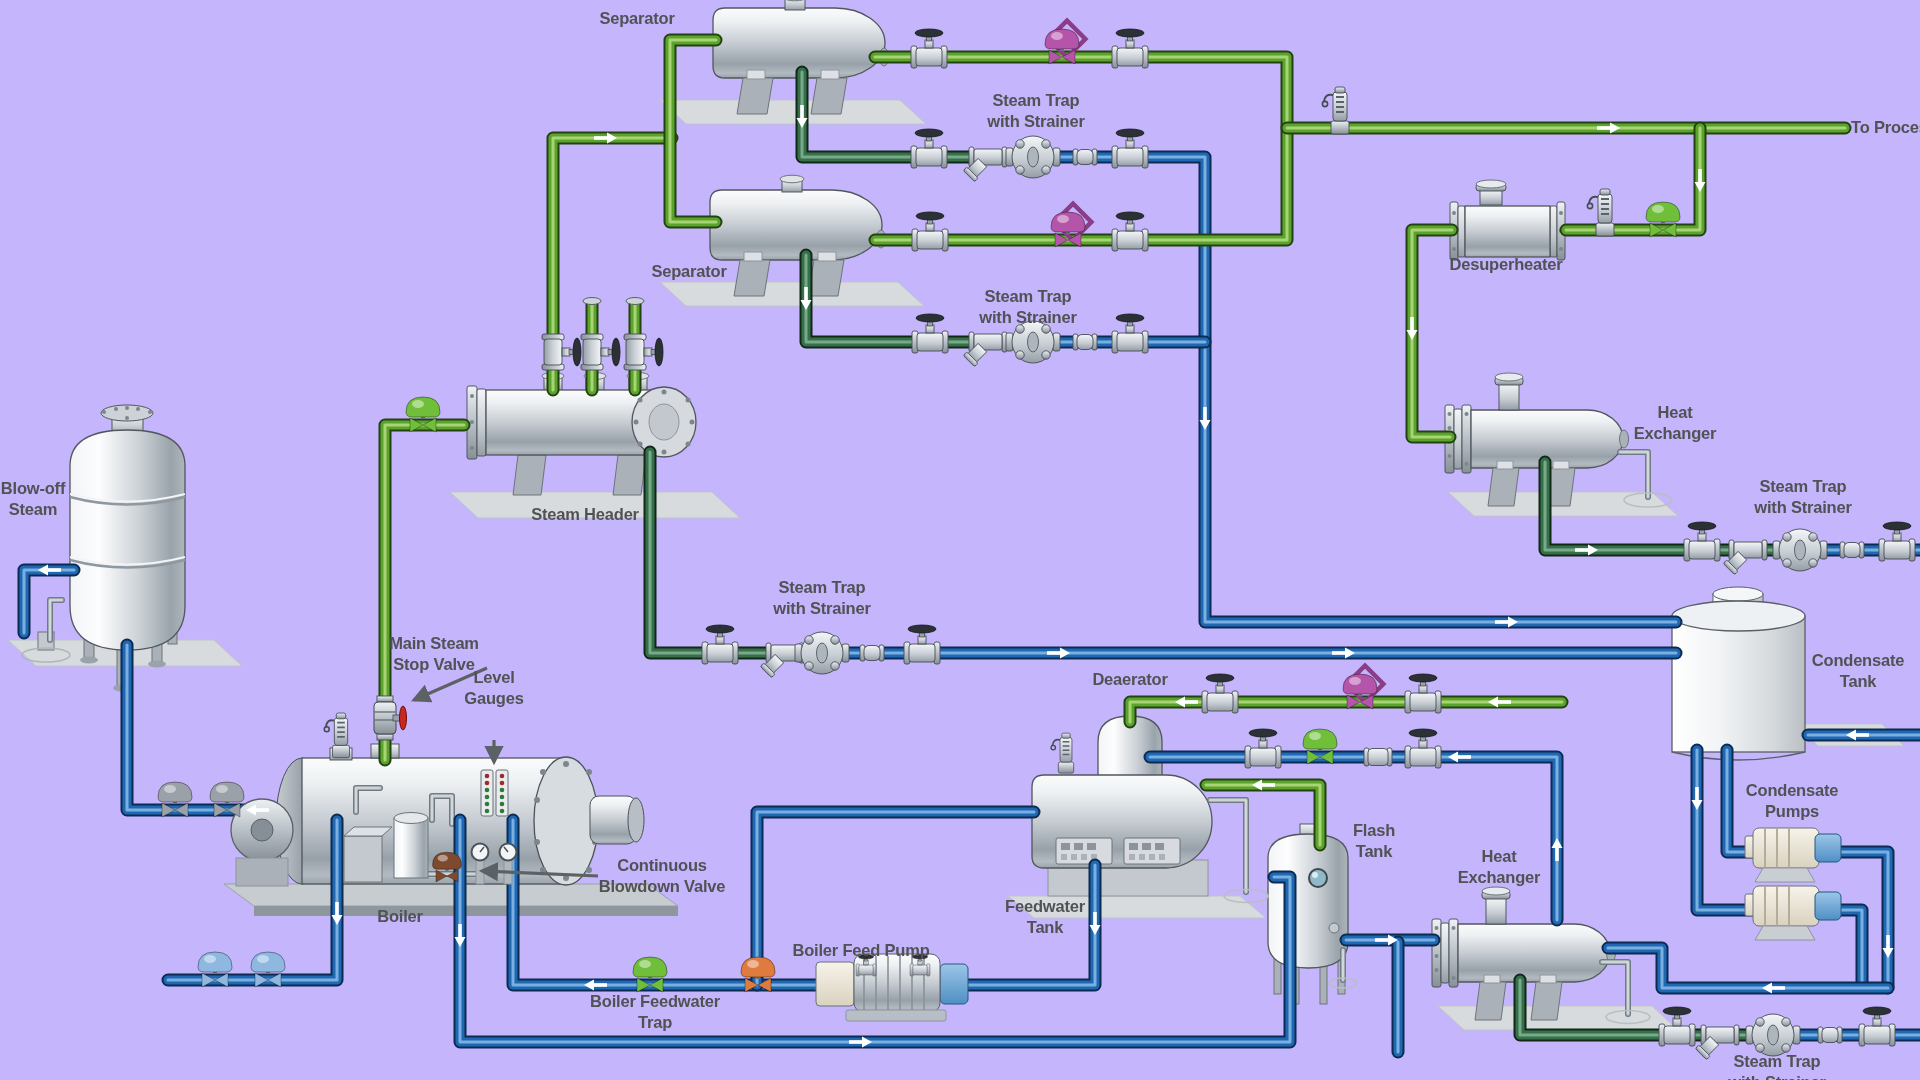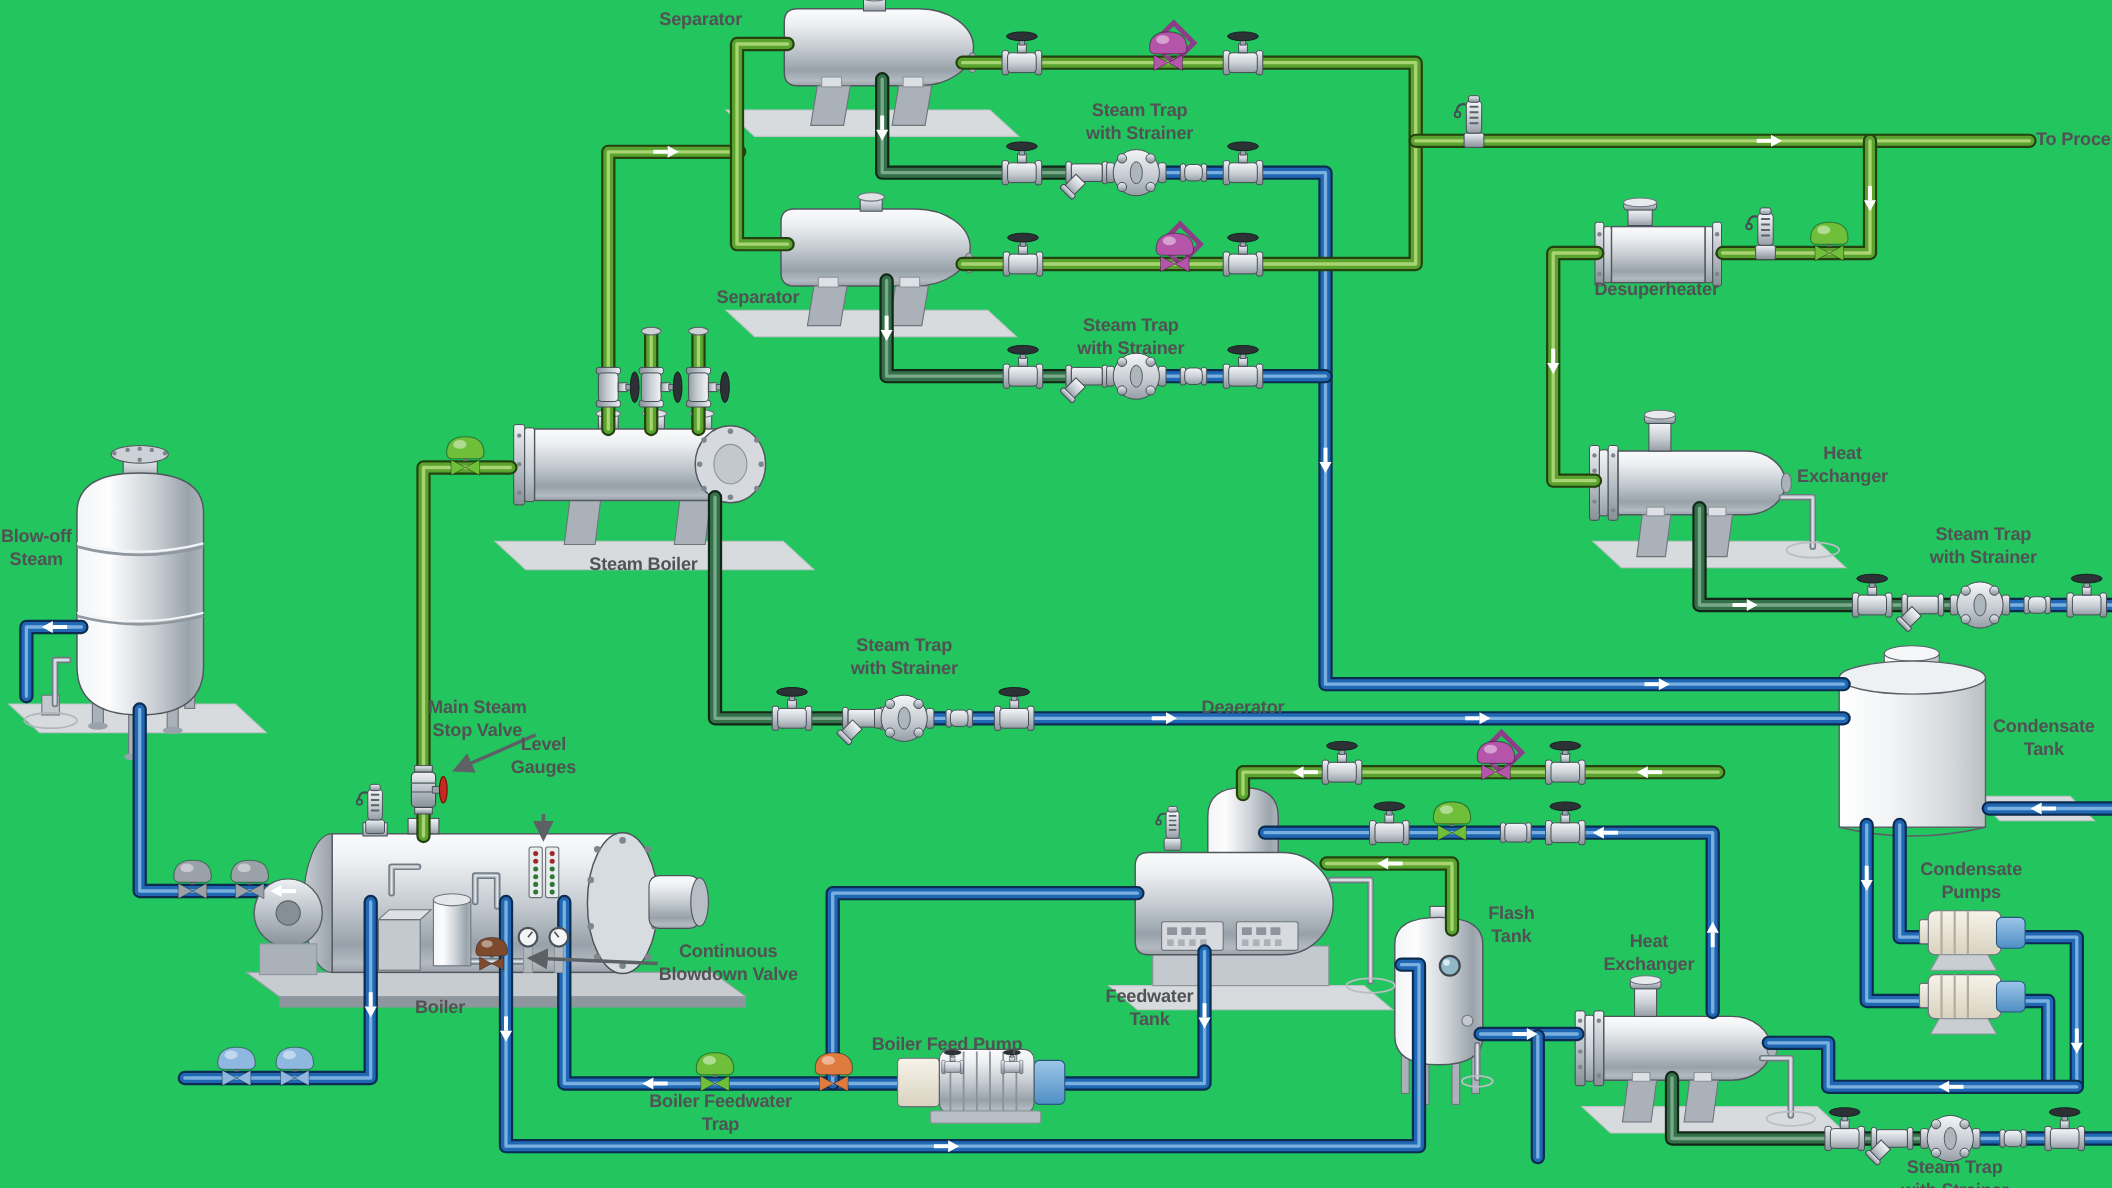--- a/index.html
+++ b/index.html
@@ -1,16 +1,16 @@
 <!DOCTYPE html>
 <html><head>
 <meta charset="utf-8">
 <style>
   html,body{margin:0;padding:0;background:#fff;}
-  #stage{position:relative;width:1920px;height:1080px;overflow:hidden;background:#22c55e;
+  #stage{position:relative;width:1920px;height:1080px;overflow:hidden;background:#c4b5fd;
          font-family:"Liberation Sans","DejaVu Sans",sans-serif;}
   #diagram{position:absolute;left:0;top:0;}
   
   path[class$="-o"],path[class$="-m"],path[class$="-i"]{fill:none;stroke-linecap:round;stroke-linejoin:round;}
   .pg-o{stroke:#24420f;stroke-width:13}.pg-m{stroke:#5ba32f;stroke-width:9}.pg-i{stroke:#a9d473;stroke-width:3}
   .pd-o{stroke:#122716;stroke-width:13}.pd-m{stroke:#34704a;stroke-width:9}.pd-i{stroke:#7aa98a;stroke-width:3}
   .pb-o{stroke:#0b2b50;stroke-width:13}.pb-m{stroke:#2068b4;stroke-width:9}.pb-i{stroke:#79b0e0;stroke-width:3}
   .pt-o{stroke:#707a83;stroke-width:6}.pt-m{stroke:#b4bcc3;stroke-width:3.4}.pt-i{stroke:#e6e9ec;stroke-width:1.2}
   .vf{fill:url(#gradSteel);stroke:#454c53;stroke-width:.9}
   .vb{fill:url(#gradSteelL);stroke:#454c53;stroke-width:.9}
@@ -688,26 +688,26 @@
 <div class="lbl" style="left:1777px;top:1072px">Steam Trap
 with Strainer</div>
 <div class="lbl left" style="left:1851px;top:127px">To Process</div>
 <div class="lbl" style="left:1506px;top:264px">Desuperheater</div>
 <div class="lbl" style="left:1675px;top:423px">Heat
 Exchanger</div>
 <div class="lbl" style="left:1499px;top:867px">Heat
 Exchanger</div>
 <div class="lbl" style="left:33px;top:499px">Blow-off
 Steam</div>
-<div class="lbl" style="left:585px;top:514px">Steam Boiler</div>
+<div class="lbl" style="left:585px;top:514px">Steam Header</div>
 <div class="lbl" style="left:434px;top:654px">Main Steam
 Stop Valve</div>
 <div class="lbl" style="left:494px;top:688px">Level
 Gauges</div>
-<div class="lbl" style="left:1130px;top:644px">Deaerator</div>
+<div class="lbl" style="left:1130px;top:679px">Deaerator</div>
 <div class="lbl" style="left:1858px;top:671px">Condensate
 Tank</div>
 <div class="lbl" style="left:1792px;top:801px">Condensate
 Pumps</div>
 <div class="lbl" style="left:400px;top:916px">Boiler</div>
 <div class="lbl" style="left:662px;top:876px">Continuous
 Blowdown Valve</div>
 <div class="lbl" style="left:1045px;top:917px">Feedwater
 Tank</div>
 <div class="lbl" style="left:1374px;top:841px">Flash

